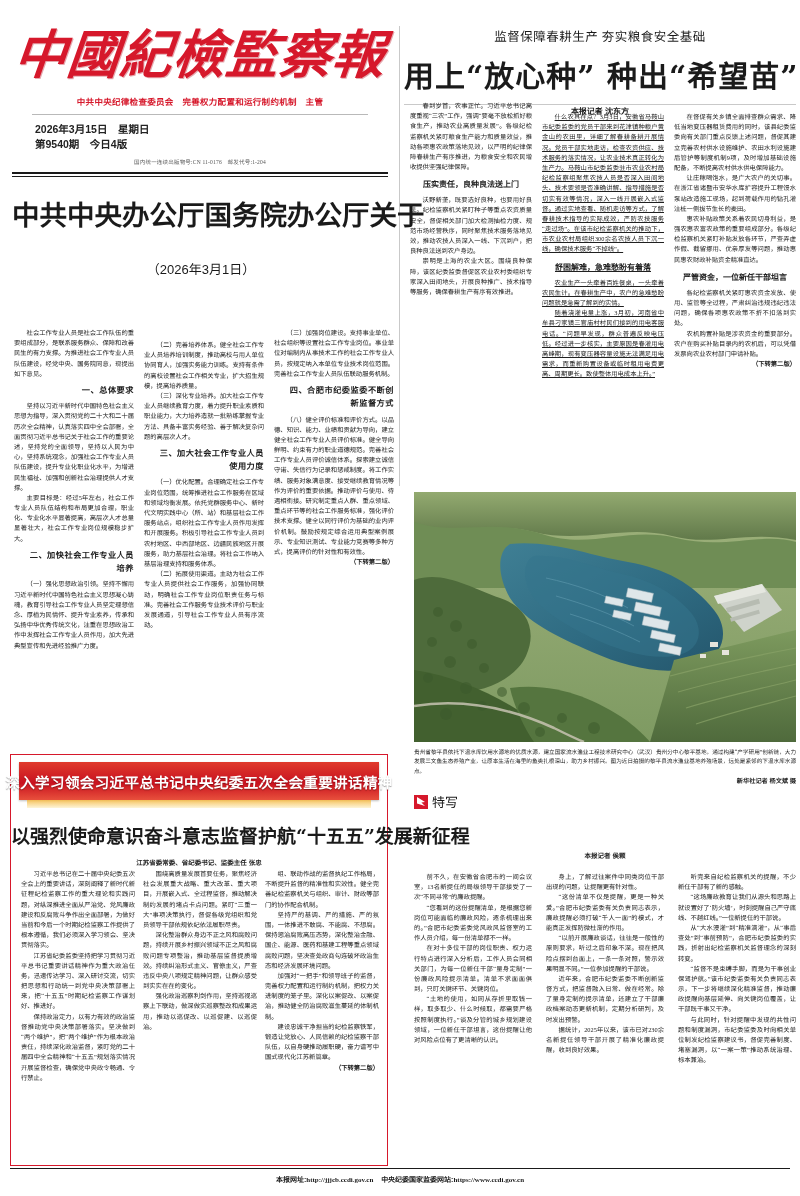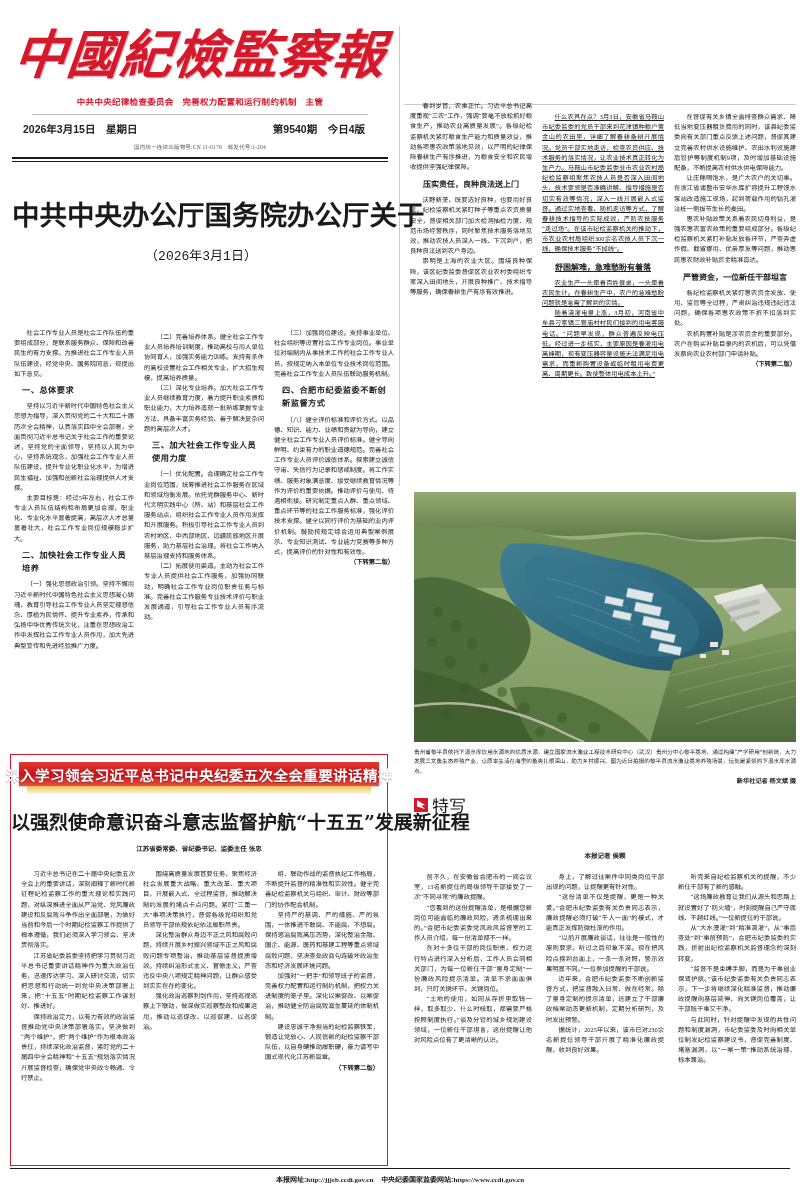--- a/index.html
+++ b/index.html
@@ -27,23 +27,23 @@
     white-space:nowrap;
   }
   .mast-sub{
     text-align:center;color:#d6182b;font-size:8.5px;font-weight:bold;
     font-family:"Liberation Sans","DejaVu Sans",sans-serif;
     letter-spacing:.3px;margin-top:12px;
   }
   .mast-rule{height:1px;background:#b9b9b9;margin:7px 32px 0 32px;}
   .mast-line2{
     display:flex;justify-content:space-between;
-    margin:6px 35px 0 23px;
+    margin:6px 35px 0 35px;
     font-family:"Liberation Sans","DejaVu Sans",sans-serif;
-    font-size:10.5px;font-weight:bold;color:#222;
+    font-size:10.5px;font-weight:bold;color:#222;flex-direction:column;
   }
   .mast-fine{
     text-align:center;font-size:5.5px;color:#555;margin-top:7px;
     font-family:"Liberation Serif",serif;letter-spacing:.2px;
   }
   .mast-rule2{height:2px;background:#1a1a1a;margin:6px 12px 0 12px;}
   .mast-rule3{height:1px;background:#1a1a1a;margin:2px 12px 0 12px;}
 
   
   .lead{position:absolute;left:404px;top:26px;width:392px;}
@@ -62,54 +62,54 @@
   }
 
   
   .doc-head{position:absolute;left:12px;top:196px;width:378px;}
   .doc-head-line{
     font-family:"DejaVu Serif","Liberation Serif",serif;
     font-weight:bold;font-size:27.5px;line-height:1.42;
     letter-spacing:0px;text-align:center;white-space:nowrap;
   }
   .doc-date{
-    text-align:center;font-size:13px;margin-top:10px;
-    font-family:Liberation Mono, monospace;
+    text-align:center;font-size:13px;margin-top:24px;
+    font-family:Liberation Sans, sans-serif;
   }
 
   
   .col{
     position:absolute;
     font-family:"Liberation Serif","DejaVu Serif",serif;
     font-size:6.3px;line-height:1.62;
     text-align:justify;color:#202020;
     overflow:hidden;
   }
   .col p{margin:0 0 0 0;text-indent:2em;}
   .sec-h{
-    text-align:left;font-weight:bold;font-size:8.2px;
+    text-align:right;font-weight:bold;font-size:8.2px;
     margin:5px 0 4px 8px;text-indent:0;letter-spacing:.5px;
     font-family:"DejaVu Serif","Liberation Serif",serif;
   }
   .sub-h{
     text-align:center;font-weight:bold;font-size:8px;
     margin:6px 0 4px 0;text-indent:0;
     font-family:"DejaVu Serif","Liberation Serif",serif;
   }
 
   .vline{position:absolute;width:1px;background:#c9c9c9;}
   .hline{position:absolute;height:1px;background:#c9c9c9;}
 
   
   .redbox{
     position:absolute;left:10px;top:754px;width:378px;height:412px;
     border:1.6px solid #d6182b;box-sizing:border-box;
   }
   .ribbon{
-    position:relative;margin:7px 8px 0 8px;height:24px;
+    position:relative;margin:7px 8px 0 8px;height:38px;
     background:linear-gradient(180deg,#e03b2d 0%,#c8121f 55%,#e8503c 100%);
     display:flex;align-items:center;justify-content:center;
     box-shadow:0 1px 2px rgba(0,0,0,.25);
   }
   .ribbon:before,.ribbon:after{
     content:"";position:absolute;top:6px;width:26px;height:22px;
     background:#a5101a;z-index:-1;
   }
   .ribbon:before{left:-9px;}
   .ribbon:after{right:-9px;}
@@ -150,21 +150,21 @@
   
   .tx-flag{position:absolute;left:414px;top:792px;display:flex;align-items:center;gap:4px;}
   .tx-mark{
     width:14px;height:14px;background:#d6182b;position:relative;
   }
   .tx-mark:after{
     content:"";position:absolute;left:3px;top:2.5px;width:8px;height:9px;
     background:#fff;
     clip-path:polygon(0% 0%,100% 55%,55% 62%,100% 100%,0% 72%);
   }
-  .tx-label{font-size:17px;font-family:"Liberation Serif",serif;}
+  .tx-label{font-size:13px;font-family:"Liberation Serif",serif;}
   .tx-head{
     position:absolute;left:414px;top:818px;width:382px;text-align:center;
     font-weight:bold;font-size:22px;
     font-family:"DejaVu Serif","Liberation Serif",serif;letter-spacing:.5px;
   }
   .tx-byline{
     position:absolute;left:414px;top:850px;width:382px;text-align:center;
     font-size:6.5px;font-weight:bold;
     font-family:"Liberation Sans","DejaVu Sans",sans-serif;color:#222;
   }
@@ -189,20 +189,25 @@
     <div class="mast-rule"></div>
     <div class="mast-line2">
       <span>2026年3月15日　星期日</span>
       <span>第9540期　今日4版</span>
     </div>
     <div class="mast-fine">国内统一连续出版物号:CN 11-0176　邮发代号:1-204</div>
     <div class="mast-rule2"></div>
     <div class="mast-rule3"></div>
   </div>
 
+  <div class="lead">
+    <div class="lead-shoulder">监督保障春耕生产 夯实粮食安全基础</div>
+    <div class="lead-head">用上“放心种” 种出“希望苗”</div>
+    <div class="lead-byline">本报记者 沈东方</div>
+  </div>
 
   <div class="hline" style="left:404px;top:104px;width:392px;"></div>
 
   <div class="vline" style="left:399px;top:26px;height:460px;"></div>
 
   <div class="col" style="left:410px;top:101px;width:122px;height:370px;">
     <p>春到岁首，农事正忙。习近平总书记高度重视“三农”工作，强调“要毫不放松抓好粮食生产，推动农业高质量发展”。各级纪检监察机关紧盯粮食生产能力和质量效益，推动各项惠农政策落地见效，以严明的纪律保障春耕生产有序推进，为粮食安全和农民增收提供坚强纪律保障。</p>
     <div class="sub-h">压实责任，良种良法送上门</div>
     <p>沃野新垄，既要选好良种，也要用好良法。纪检监察机关紧盯种子等重点农资质量安全，督促相关部门加大检测抽检力度、规范市场经营秩序，同时聚焦技术服务落地见效，推动农技人员深入一线、下沉到户，把良种良法送到农户身边。</p>
     <p>崇明是上海的农业大区。围绕良种保障，该区纪委监委督促区农业农村委组织专家深入田间地头，开展良种推广、技术指导等服务，确保春耕生产有序有效推进。</p>
@@ -232,21 +237,21 @@
 
   <div class="col" style="left:14px;top:328px;width:120px;height:410px;">
     <p>社会工作专业人员是社会工作队伍的重要组成部分，是联系服务群众、保障和改善民生的有力支撑。为推进社会工作专业人员队伍建设，经党中央、国务院同意，现提出如下意见。</p>
     <div class="sec-h">一、总体要求</div>
     <p>坚持以习近平新时代中国特色社会主义思想为指导，深入贯彻党的二十大和二十届历次全会精神，认真落实四中全会部署，全面贯彻习近平总书记关于社会工作的重要论述，坚持党的全面领导，坚持以人民为中心，坚持系统观念，加强社会工作专业人员队伍建设，提升专业化职业化水平，为增进民生福祉、加强和创新社会治理提供人才支撑。</p>
     <p>主要目标是：经过5年左右，社会工作专业人员队伍结构和布局更加合理，职业化、专业化水平显著提高，高层次人才总量显著壮大，社会工作专业岗位规模稳步扩大。</p>
     <div class="sec-h">二、加快社会工作专业人员培养</div>
     <p>（一）强化思想政治引领。坚持不懈用习近平新时代中国特色社会主义思想凝心铸魂，教育引导社会工作专业人员坚定理想信念、厚植为民情怀、提升专业素养，传承和弘扬中华优秀传统文化，注重在思想政治工作中发挥社会工作专业人员作用，加大先进典型宣传和先进经验推广力度。</p>
   </div>
 
-  <div class="col" style="left:144px;top:332px;width:120px;height:410px;">
+  <div class="col" style="left:144px;top:340px;width:120px;height:410px;">
     <p>（二）完善培养体系。健全社会工作专业人员培养培训制度，推动高校与用人单位协同育人，加强实务能力训练。支持有条件的高校设置社会工作相关专业，扩大招生规模，提高培养质量。</p>
     <p>（三）深化专业培养。加大社会工作专业人员继续教育力度，着力提升职业素质和职业能力，大力培养造就一批熟练掌握专业方法、具备丰富实务经验、善于解决复杂问题的高层次人才。</p>
     <div class="sec-h">三、加大社会工作专业人员使用力度</div>
     <p>（一）优化配置。合理确定社会工作专业岗位范围，统筹推进社会工作服务在区域和领域均衡发展。依托党群服务中心、新时代文明实践中心（所、站）和基层社会工作服务站点，组织社会工作专业人员作用发挥和开展服务。积极引导社会工作专业人员到农村地区、中西部地区、边疆民族地区开展服务，助力基层社会治理。将社会工作纳入基层治理支持和服务体系。</p>
     <p>（二）拓展使用渠道。主动为社会工作专业人员提供社会工作服务，加强协同联动，明确社会工作专业岗位职责任务与标准。完善社会工作服务专业技术评价与职业发展通道，引导社会工作专业人员有序流动。</p>
   </div>
 
   <div class="col" style="left:274px;top:328px;width:120px;height:410px;">
     <p>（三）加强岗位建设。支持事业单位、社会组织等设置社会工作专业岗位。事业单位对编制内从事技术工作的社会工作专业人员，按规定纳入本单位专业技术岗位范围。完善社会工作专业人员队伍联动服务机制。</p>
     <div class="sec-h">四、合肥市纪委监委不断创新监督方式</div>

